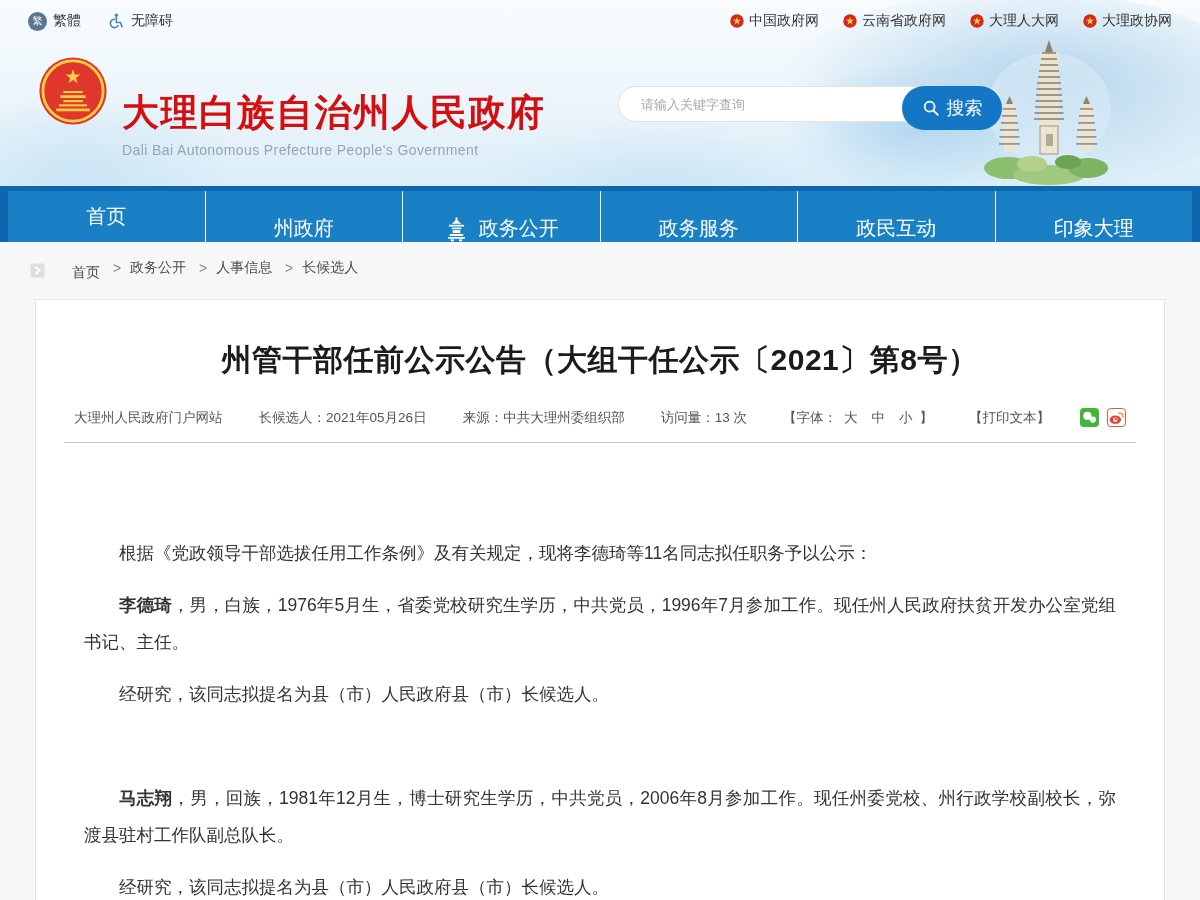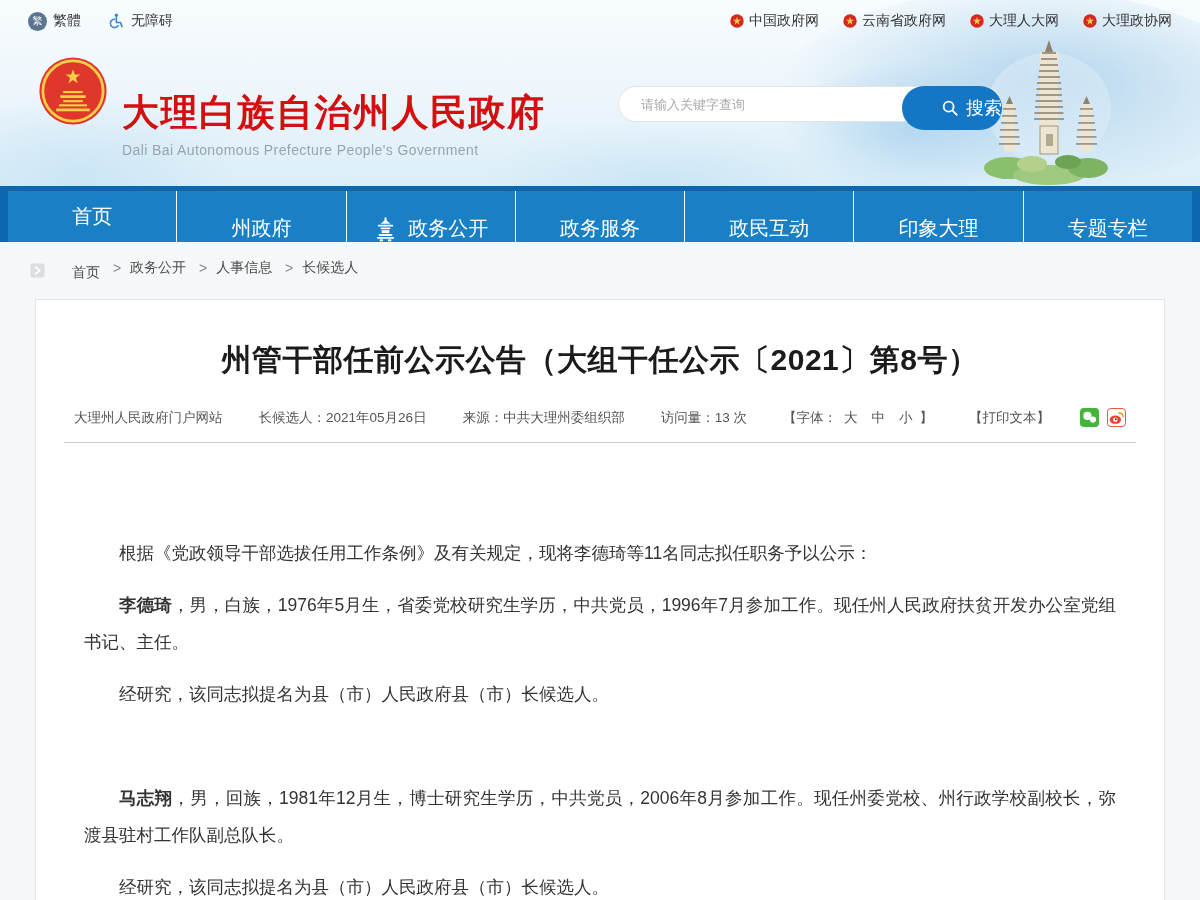--- a/index.html
+++ b/index.html
@@ -38,21 +38,21 @@
   .site-title { font-size: 37px; font-weight: bold; color: #d40f0f; letter-spacing: 1.5px; line-height: 1.15; margin-top: 36px; }
   .site-sub { font-size: 14px; color: #98a5ae; margin-top: 7px; letter-spacing: .4px; }
 
   .search { position: absolute; z-index: 3; left: 618px; top: 86px; width: 384px; height: 44px; }
   .search input { width: 100%; height: 36px; border: 1px solid #e2e2e2; border-radius: 22px;
     background: #fff; padding: 0 112px 0 22px; font-size: 13px; color: #666; outline: none;
     font-family: "Liberation Sans", sans-serif; }
   .search input::placeholder { color: #aaa; }
   .search-btn { position: absolute; right: 0; top: 0; width: 100px; height: 44px; border: none;
     border-radius: 22px; background: #1377c5; color: #fff; font-size: 18px; cursor: pointer;
-    display: flex; align-items: center; justify-content: flex-end; gap: 7px;
+    display: flex; align-items: center; justify-content: center; gap: 7px;
     font-family: "Liberation Sans", sans-serif; }
 
   .pagoda-art { position: absolute; z-index: 1; right: 86px; top: 38px; width: 130px; height: 148px; }
 
   
   .nav { height: 56px; background: #0c67ae; padding: 5px 8px 0; display: flex; }
   .nav-item { flex: 1; background: #1a80c6; color: #fff; font-size: 20px; cursor: pointer;
     display: flex; align-items: center; justify-content: center; gap: 10px; }
   .nav-item + .nav-item { border-left: 1px solid #fff; align-items: flex-end; }
   .nav-icon { display: inline-flex; }
@@ -275,24 +275,20 @@
     <div class="nav-item">
 
       <span>政民互动</span>
     </div>
 
     <div class="nav-item">
 
       <span>印象大理</span>
     </div>
 
-    <div class="nav-item">
-
-      <span>专题专栏</span>
-    </div>
   </div>
 
 <div class="breadcrumb">
   <span class="crumb-icon">
     <svg viewBox="0 0 16 16" width="15" height="15">
       <rect x="0.5" y="0.5" width="15" height="15" rx="2.5" fill="#dedede"></rect>
       <path d="M6 4.5 L10.5 8 L6 11.5" stroke="#fff" stroke-width="2" fill="none" stroke-linecap="round" stroke-linejoin="round"></path>
     </svg>
   </span>
   <span>

